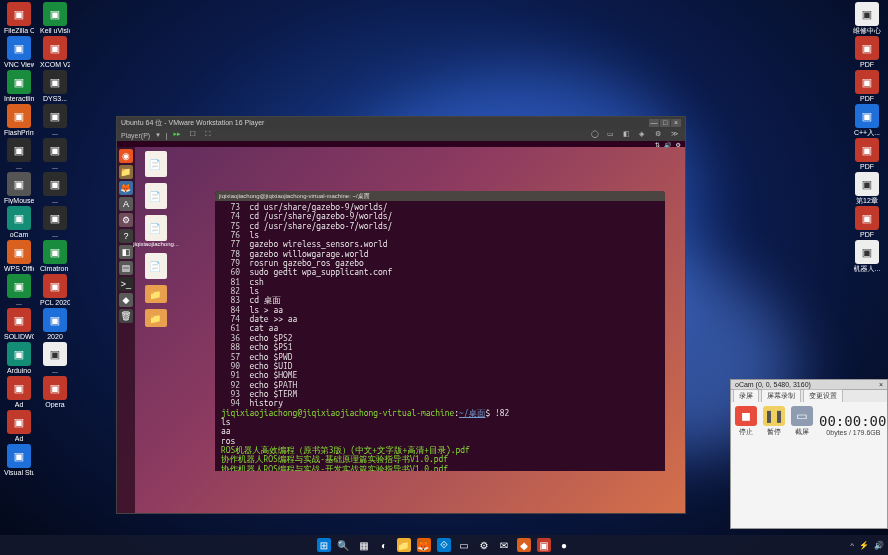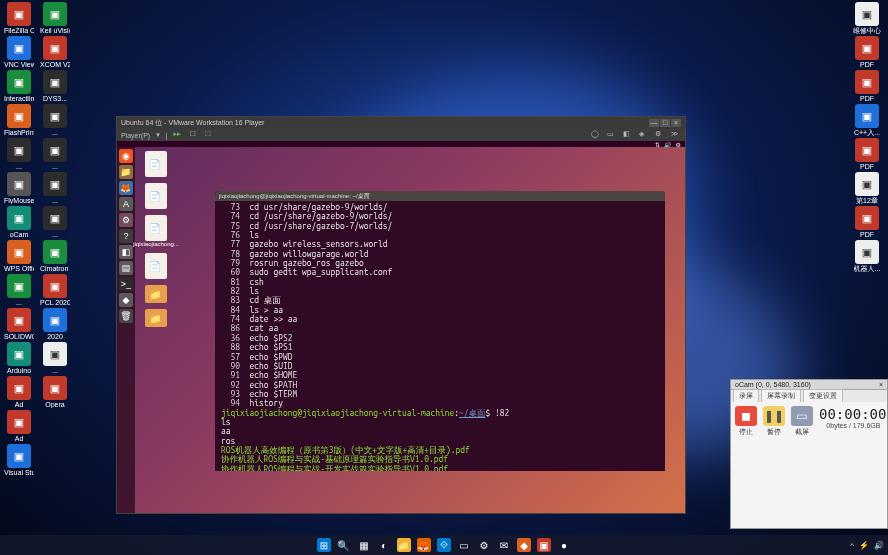--- a/index.html
+++ b/index.html
@@ -74,21 +74,21 @@
 .ocam { position: absolute; right: 0; bottom: 26px; width: 158px; height: 150px; background: #f4f4f4; border: 1px solid #999; display: flex; flex-direction: column; font-size: 8px; }
 .ocam-title { height: 10px; background: #d8d8d8; color: #222; font-size: 7px; padding: 0 4px; display: flex; align-items: center; justify-content: space-between; border-bottom: 1px solid #aaa; }
 .ocam-tabs { height: 12px; background: #e8e8e8; display: flex; align-items: flex-end; padding: 0 2px; gap: 2px; font-size: 7px; color: #333; }
 .ocam-tab { padding: 1px 5px; background: #f4f4f4; border: 1px solid #bbb; border-bottom: none; border-radius: 2px 2px 0 0; }
 .ocam-main { flex: 1; display: flex; align-items: flex-start; padding: 4px; gap: 6px; }
 .ocam-btn { display: flex; flex-direction: column; align-items: center; font-size: 7px; color: #333; gap: 1px; }
 .ocam-btn .bi { width: 22px; height: 20px; border-radius: 3px; display: flex; align-items: center; justify-content: center; font-size: 12px; }
 .bi.stop { background: #e74c3c; color:#fff; }
 .bi.pause { background: #f0d060; color:#555; }
 .bi.shot { background: #8e9bb0; color:#fff; }
-.ocam-time { margin-left: auto; text-align: right; font-size: 14px; color: #222; font-family: monospace; }
+.ocam-time { margin-left: auto; text-align: right; font-size: 14px; color: #222; font-family: monospace; margin-top: 7px; }
 .ocam-status { font-size: 7px; color: #444; text-align: right; padding-right: 6px; }
 
 
 .taskbar { position: absolute; bottom: 0; left: 0; right: 0; height: 20px; background: rgba(20,25,45,0.85); display: flex; align-items: center; justify-content: center; gap: 6px; }
 .taskbar .tico { width: 14px; height: 14px; border-radius: 2px; display: flex; align-items: center; justify-content: center; font-size: 10px; color:#fff; }
 .taskbar .tray { position: absolute; right: 4px; display: flex; align-items: center; gap: 5px; color: #ccc; font-size: 8px; }
 </style>
 </head>
 <body>
 
@@ -317,21 +317,21 @@
   <span class="hnum">76</span>  ls
   <span class="hnum">77</span>  gazebo wireless_sensors.world
   <span class="hnum">78</span>  gazebo willowgarage.world
   <span class="hnum">79</span>  rosrun gazebo_ros gazebo
   <span class="hnum">60</span>  sudo gedit wpa_supplicant.conf
   <span class="hnum">81</span>  csh
   <span class="hnum">82</span>  ls
   <span class="hnum">83</span>  cd 桌面
   <span class="hnum">84</span>  ls &gt; aa
   <span class="hnum">74</span>  date &gt;&gt; aa
-  <span class="hnum">86</span>  cat aa
+  <span class="hnum">61</span>  cat aa
   <span class="hnum">36</span>  echo $PS2
   <span class="hnum">88</span>  echo $PS1
   <span class="hnum">57</span>  echo $PWD
   <span class="hnum">90</span>  echo $UID
   <span class="hnum">91</span>  echo $HOME
   <span class="hnum">92</span>  echo $PATH
   <span class="hnum">93</span>  echo $TERM
   <span class="hnum">94</span>  history
 <span class="prompt">jiqixiaojiachong@jiqixiaojiachong-virtual-machine</span>:<span class="path">~/桌面</span>$ !82
 ls

